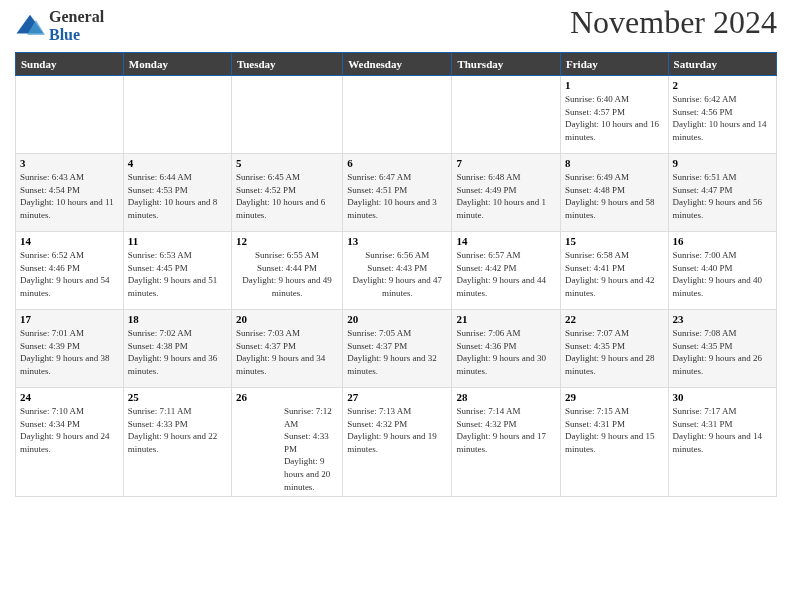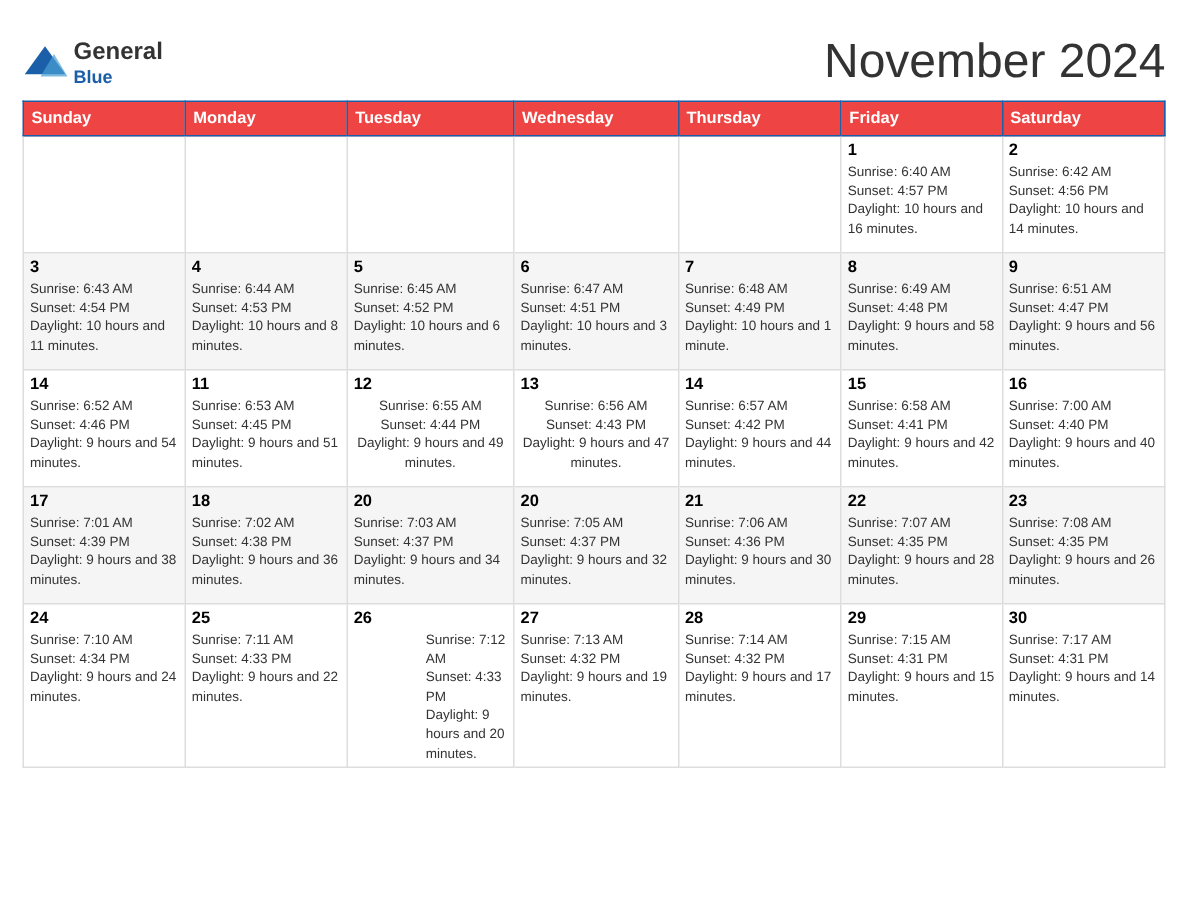--- a/index.html
+++ b/index.html
@@ -5,21 +5,22 @@
     * { margin: 0; padding: 0; box-sizing: border-box; }
     body {
       font-family: Arial, sans-serif;
       background: #fff;
       width: 792px;
       height: 612px;
       overflow: hidden;
     }
     .container {
       width: 792px;
-      padding: 22px 15px;
+      padding: 4px 15px;
+      font-family: Liberation Serif, serif;
     }
     .header-area {
       display: flex;
       justify-content: space-between;
       align-items: flex-start;
       margin-bottom: 8px;
     }
     .logo {
       display: flex;
       align-items: center;
@@ -41,21 +42,21 @@
     .subtitle {
       font-size: 14px;
       color: #555;
     }
     .calendar {
       width: 100%;
       border-collapse: collapse;
       font-size: 10px;
     }
     .calendar th {
-      background-color: #ef4444;
+      background-color: #404040;
       color: #fff;
       text-align: left;
       padding: 5px 5px;
       font-size: 11px;
       border: 1px solid #1a5fa8;
     }
     .calendar td {
       border: 1px solid #ddd;
       vertical-align: top;
       padding: 3px 4px;
@@ -88,21 +89,21 @@
 
 <div class="container">
   <div class="header-area">
     <div class="logo">
       <svg class="logo-icon" viewBox="0 0 40 40">
         <polygon points="20,5 38,30 2,30" fill="#1a5fa8"></polygon>
         <polygon points="28,12 40,32 16,32" fill="#4a9fd4" opacity="0.7"></polygon>
       </svg>
       <div>
         <div style="font-size:16px;font-weight:bold;color:#333;">General</div>
-        <div style="font-size:12px;font-weight:bold;color:#1a5fa8;">Blue</div>
+        <div style="font-size:16px;font-weight:bold;color:#1a5fa8;">Blue</div>
       </div>
     </div>
     <div class="title-area">
       <div class="month-title">November 2024</div>
     </div>
   </div>
 
   <table class="calendar">
     <thead>
       <tr>

